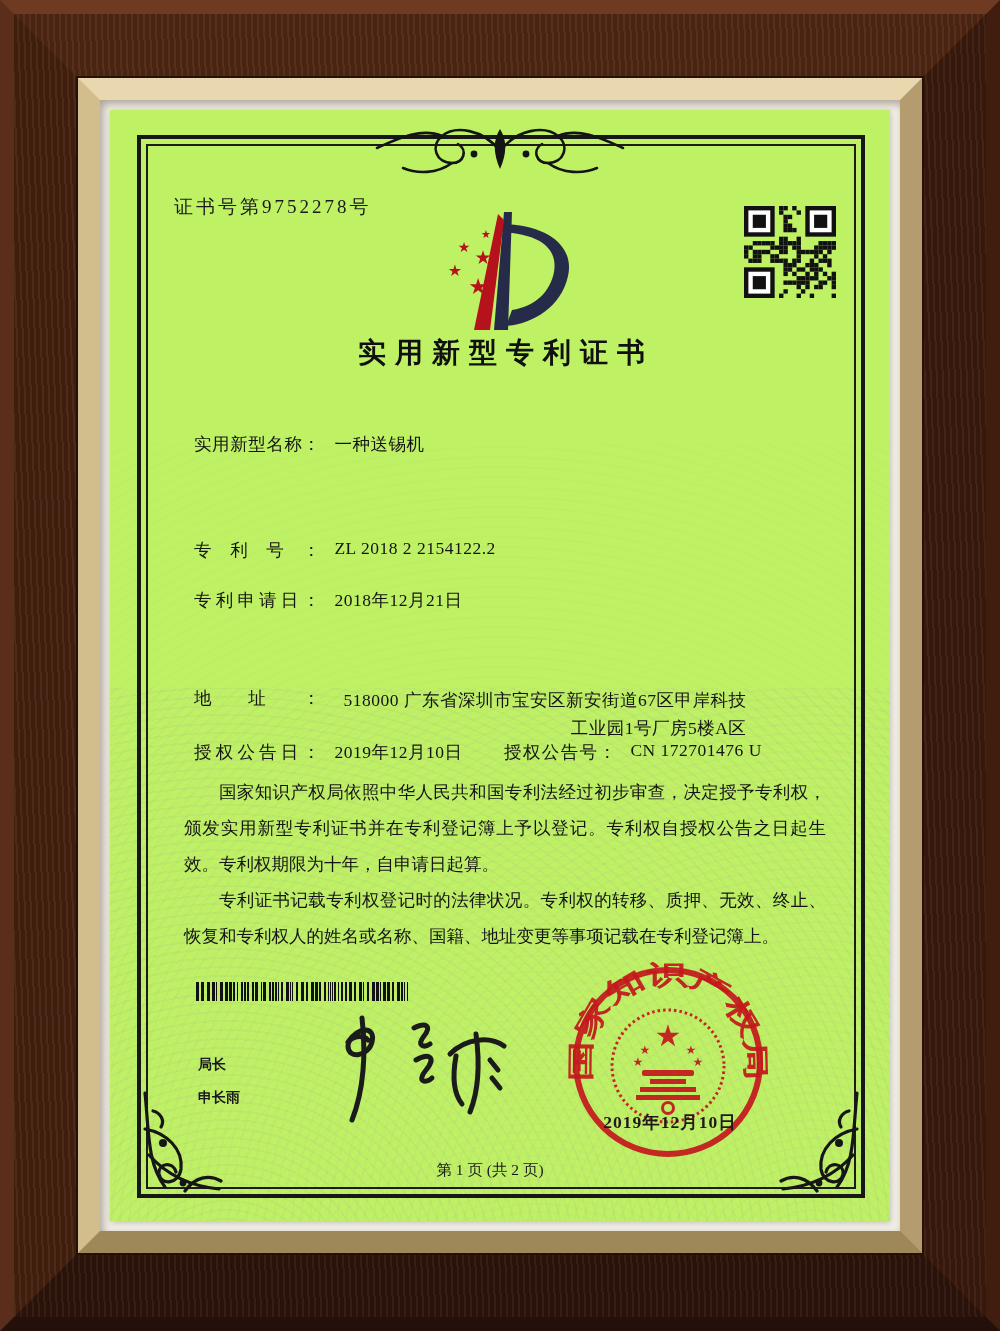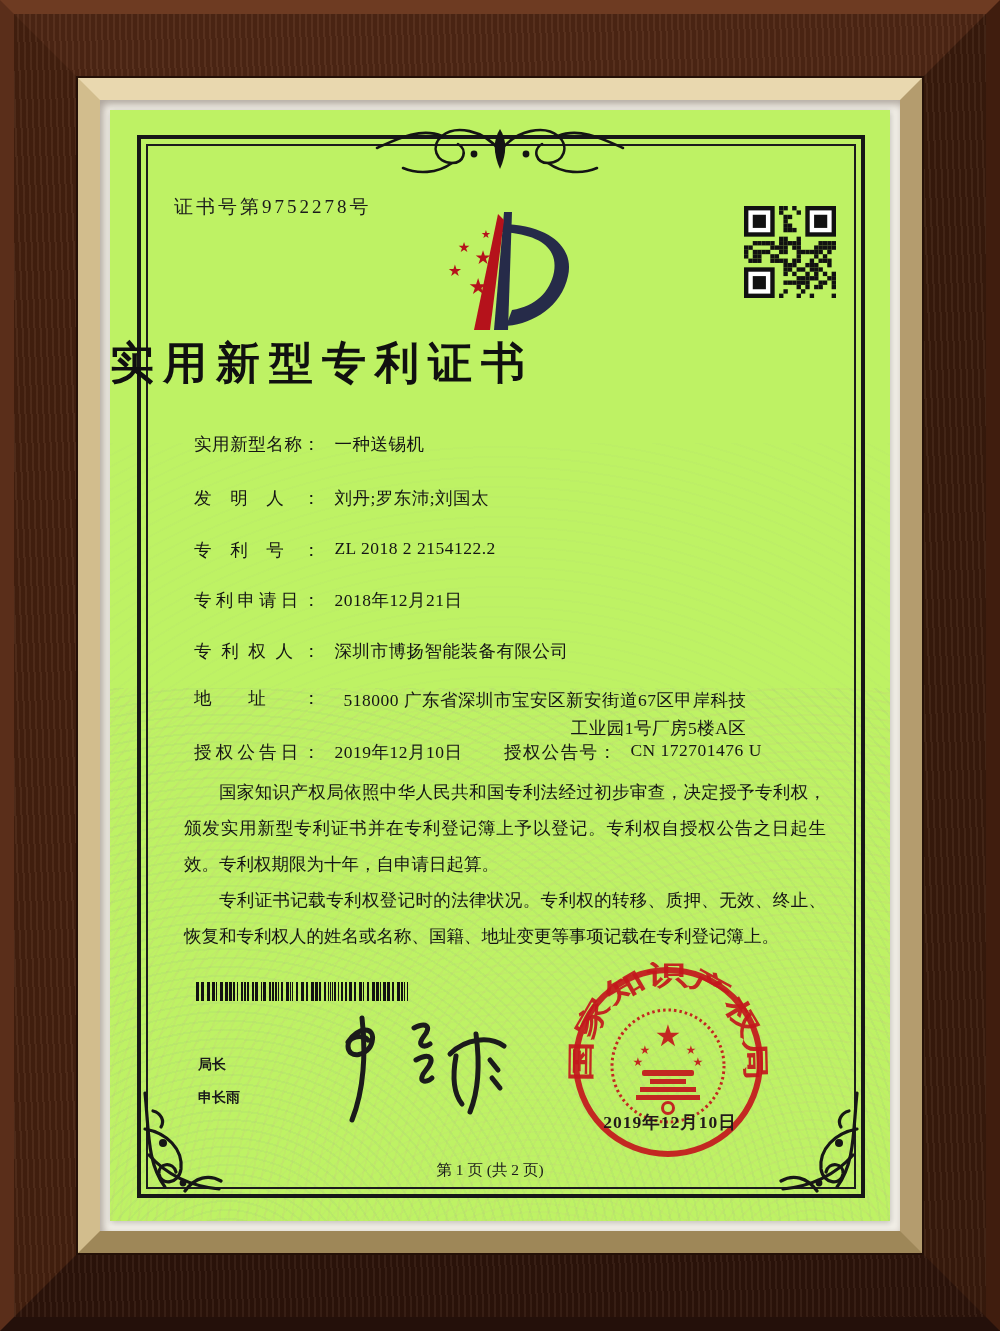--- a/index.html
+++ b/index.html
@@ -28,21 +28,21 @@
   .guilloche-top{position:absolute;left:0;right:0;top:30%;height:22%;opacity:.25;pointer-events:none;
       background:repeating-radial-gradient(circle at 50% 300%, rgba(150,170,140,.18) 0 2px, rgba(0,0,0,0) 2px 10px);}
   
   .bframe{position:absolute;left:27px;top:25px;right:25px;bottom:23px;border:4px solid #171717;}
   .bframe-inner{position:absolute;inset:5px;border:2px solid #1c1c1c;}
   
   .abs{position:absolute;}
   .cert-no{left:64px;top:84px;font-size:19px;letter-spacing:3px;color:#1a1a1a;}
   .logo{left:328px;top:88px;}
   .qr{left:634px;top:96px;}
-  .title{left:0;right:0;top:224px;text-align:left;font-size:44px;font-weight:bold;
+  .title{left:12px;right:0;top:224px;text-align:center;font-size:28px;font-weight:bold;
          letter-spacing:9px;color:#101010;}
   .fieldrow{position:absolute;left:84px;font-size:17.5px;color:#141414;white-space:nowrap;}
   .flabel{display:inline-block;width:126px;text-align:justify;text-align-last:justify;
           -moz-text-align-last:justify;margin-right:10px;vertical-align:top;}
   .fvalue{letter-spacing:.5px;}
   .fvalue.wrap{display:inline-block;width:412px;white-space:normal;line-height:1.62;vertical-align:top;text-align:right;}
   .grant2{position:absolute;left:310px;top:0;}
   .grant2 .flabel{width:112px;}
   .bodytext{position:absolute;left:74px;top:664px;width:642px;font-size:17.5px;
             line-height:36px;color:#141414;text-align:justify;}
@@ -264,35 +264,27 @@
         <rect x="4.380952380952381" y="65.71428571428572" width="21.904761904761905" height="21.904761904761905" fill="#fff"></rect>
         <rect x="8.761904761904763" y="70.0952380952381" width="13.142857142857144" height="13.142857142857144" fill="#111"></rect>
       </svg>
 
     <div class="abs title">实用新型专利证书</div>
 
     <div class="fieldrow" style="top:322px">
       <span class="flabel">实用新型名称：</span>
       <span class="fvalue">一种送锡机</span>
     </div>
-    <div class="fieldrow" style="top:376px">
-      <span class="flabel">发明人：</span>
-      <span class="fvalue">刘丹;罗东沛;刘国太</span>
-    </div>
     <div class="fieldrow" style="top:428px">
       <span class="flabel">专利号：</span>
       <span class="fvalue">ZL 2018 2 2154122.2</span>
     </div>
     <div class="fieldrow" style="top:478px">
       <span class="flabel">专利申请日：</span>
       <span class="fvalue">2018年12月21日</span>
-    </div>
-    <div class="fieldrow" style="top:529px">
-      <span class="flabel">专利权人：</span>
-      <span class="fvalue">深圳市博扬智能装备有限公司</span>
     </div>
     <div class="fieldrow" style="top:576px">
       <span class="flabel">地址：</span>
       <span class="fvalue wrap">518000 广东省深圳市宝安区新安街道67区甲岸科技工业园1号厂房5楼A区</span>
     </div>
     <div class="fieldrow" style="top:630px">
       <span class="flabel">授权公告日：</span>
       <span class="fvalue">2019年12月10日</span>
       <span class="grant2">
         <span class="flabel">授权公告号：</span>

